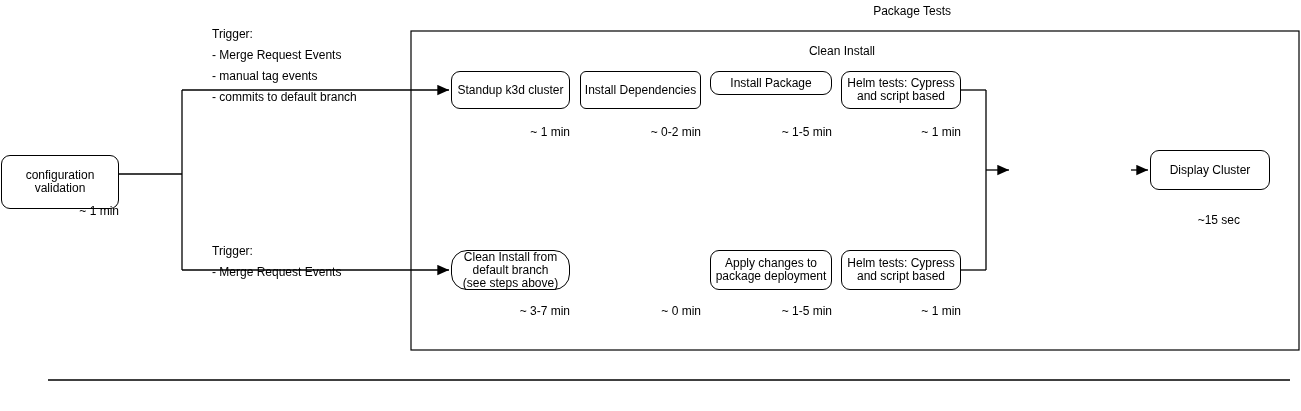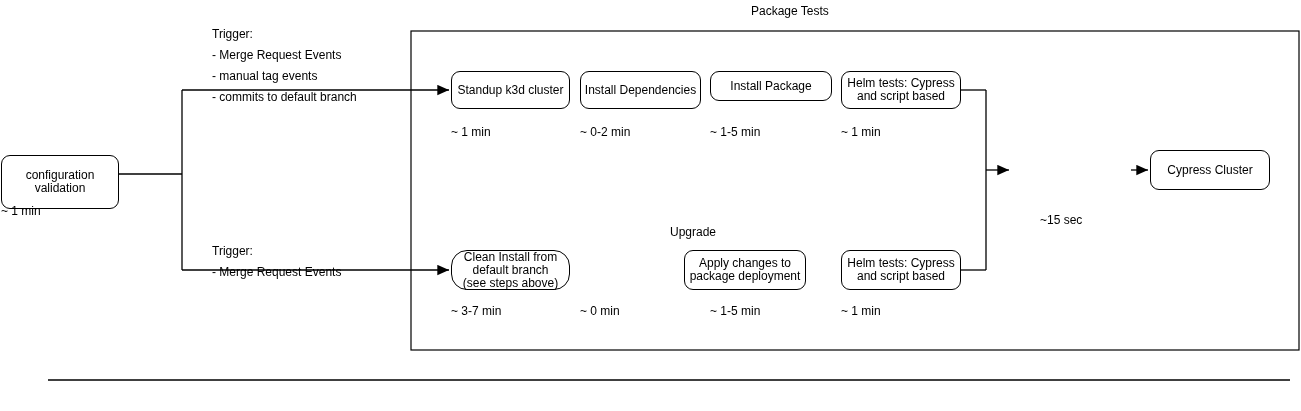--- a/index.html
+++ b/index.html
@@ -19,21 +19,21 @@
     border-radius:9px;
     display:flex;align-items:center;justify-content:center;
     text-align:center;
     line-height:13px;
     white-space:pre-line;
     box-sizing:border-box;
     z-index:2;
   }
   .caption{
     position:absolute;
-    text-align:left;
+    text-align:right;
     line-height:14.5px;
     z-index:2;
   }
   .note{
     position:absolute;
     text-align:left;
     line-height:21px;
     white-space:pre-line;
     z-index:2;
   }
@@ -60,52 +60,52 @@
     <path d="M960,90 H986" stroke="#000000" stroke-width="1.3" fill="none"></path>
     <path d="M960,270 H986" stroke="#000000" stroke-width="1.3" fill="none"></path>
     <path d="M986,90 V270" stroke="#000000" stroke-width="1.3" fill="none"></path>
     <path d="M986,170 H1009" stroke="#000000" stroke-width="1.3" fill="none" marker-end="url(#arr)"></path>
     <path d="M1131,170 H1148" stroke="#000000" stroke-width="1.3" fill="none" marker-end="url(#arr)"></path>
 
     <path d="M48,380 H1290" stroke="#000000" stroke-width="1.3" fill="none"></path>
   </svg>
 
   <div class="caption" style="left:751px;top:4px;width:200px;">Package Tests</div>
-  <div class="caption" style="left:670px;top:225px;width:200px;">Upgrade</div>
+  <div class="caption" style="left:675px;top:44px;width:200px;">Clean Install</div>
 
   <div class="note" style="left:212px;top:24px;width:190px;">Trigger:
 - Merge Request Events
 - manual tag events
 - commits to default branch</div>
   <div class="note" style="left:212px;top:241px;width:190px;">Trigger:
 - Merge Request Events</div>
 
   <div class="node" style="left:1px;top:155px;width:118px;height:54px;">configuration
 validation</div>
   <div class="caption" style="left:1px;top:204px;width:118px;">~ 1 min</div>
 
   <div class="node" style="left:451px;top:71px;width:119px;height:38px;">Standup k3d cluster</div>
-  <div class="node" style="left:580px;top:71px;width:121px;height:38px;">Install Dependencies</div>
-  <div class="node" style="left:710px;top:71px;width:122px;height:30px;">Install Package</div>
+  <div class="node" style="left:580px;top:71px;width:121px;height:38px;border-radius:6px;">Install Dependencies</div>
+  <div class="node" style="left:710px;top:71px;width:122px;height:24px;">Install Package</div>
   <div class="node" style="left:841px;top:71px;width:120px;height:38px;">Helm tests: Cypress
 and script based</div>
   <div class="caption" style="left:451px;top:125px;width:119px;">~ 1 min</div>
   <div class="caption" style="left:580px;top:125px;width:121px;">~ 0-2 min</div>
   <div class="caption" style="left:710px;top:125px;width:122px;">~ 1-5 min</div>
   <div class="caption" style="left:841px;top:125px;width:120px;">~ 1 min</div>
 
   <div class="node" style="left:451px;top:250px;width:119px;height:40px;border-radius:16px;">Clean Install from
 default branch
 (see steps above)</div>
-  <div class="node" style="left:684px;top:250px;width:122px;height:40px;">Apply changes to
+  <div class="node" style="left:710px;top:250px;width:122px;height:40px;">Apply changes to
 package deployment</div>
   <div class="node" style="left:841px;top:250px;width:120px;height:40px;">Helm tests: Cypress
 and script based</div>
   <div class="caption" style="left:451px;top:304px;width:119px;">~ 3-7 min</div>
   <div class="caption" style="left:580px;top:304px;width:121px;">~ 0 min</div>
   <div class="caption" style="left:710px;top:304px;width:122px;">~ 1-5 min</div>
   <div class="caption" style="left:841px;top:304px;width:120px;">~ 1 min</div>
 
-  <div class="node" style="left:1150px;top:150px;width:120px;height:40px;">Cypress Cluster</div>
+  <div class="node" style="left:1150px;top:150px;width:120px;height:40px;">Display Cluster</div>
   <div class="caption" style="left:1040px;top:213px;width:200px;">~15 sec</div>
 
 
 </div>
 
 </body></html>

